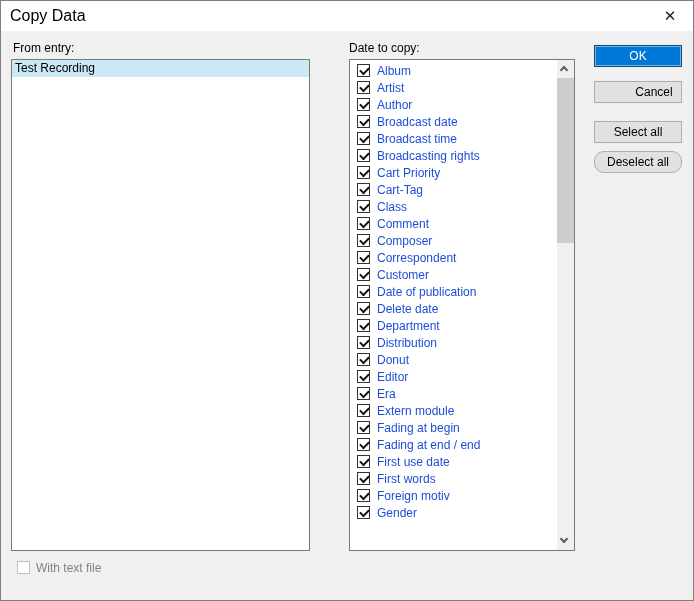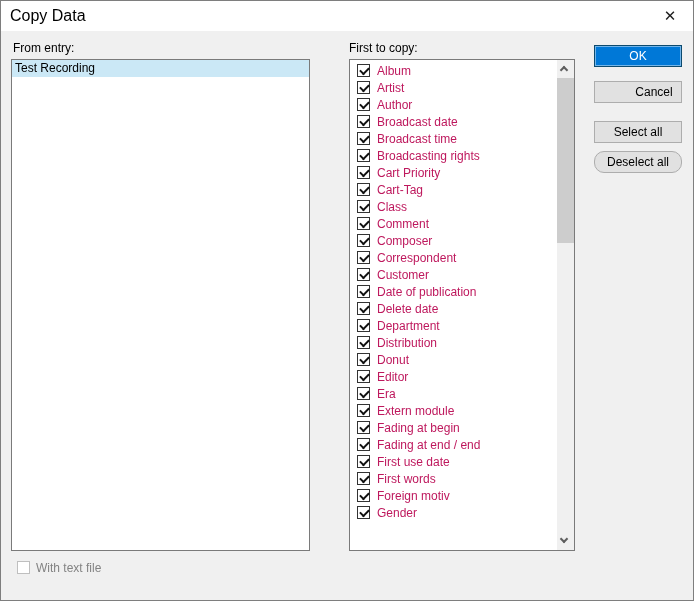--- a/index.html
+++ b/index.html
@@ -42,21 +42,21 @@
     height:17px; line-height:17px; font-size:12px; color:#000; padding-left:3px;
     white-space:nowrap;
   }
   .entry-row.selected{ background:var(--selection); }
   .check-rows{
     position:absolute; left:0; top:0; right:17px; bottom:0;
     overflow:hidden; padding-top:2px;
   }
   .check-row{
     height:17px; display:flex; align-items:center; padding-left:7px;
-    font-size:12px; color:#be185d; white-space:nowrap; cursor:default;
+    font-size:12px; color:#1d4ed8; white-space:nowrap; cursor:default;
   }
   .cb{
     width:13px; height:13px; min-width:13px; background:#fff;
     border:1px solid #333; position:relative; margin-right:7px;
   }
   .cb.checked::after{
     content:""; position:absolute; left:2px; top:2px; width:7px; height:4px;
     border-left:2px solid #111; border-bottom:2px solid #111;
     transform:rotate(-45deg);
   }
@@ -105,21 +105,21 @@
 <div class="dialog">
 
   <div class="titlebar">
     <span class="title">Copy Data</span>
     <div class="close-btn">
       <span>✕</span>
     </div>
   </div>
 
   <div class="field-label label-from">From entry:</div>
-  <div class="field-label label-data">First to copy:</div>
+  <div class="field-label label-data">Date to copy:</div>
 
   <div class="listbox left" id="from-list">
       <div class="entry-row selected">Test Recording</div>
     </div>
 
   <div class="listbox right">
     <div class="check-rows" id="check-list">
         <div class="check-row">
           <span class="cb checked"></span>
           <span>Album</span>

